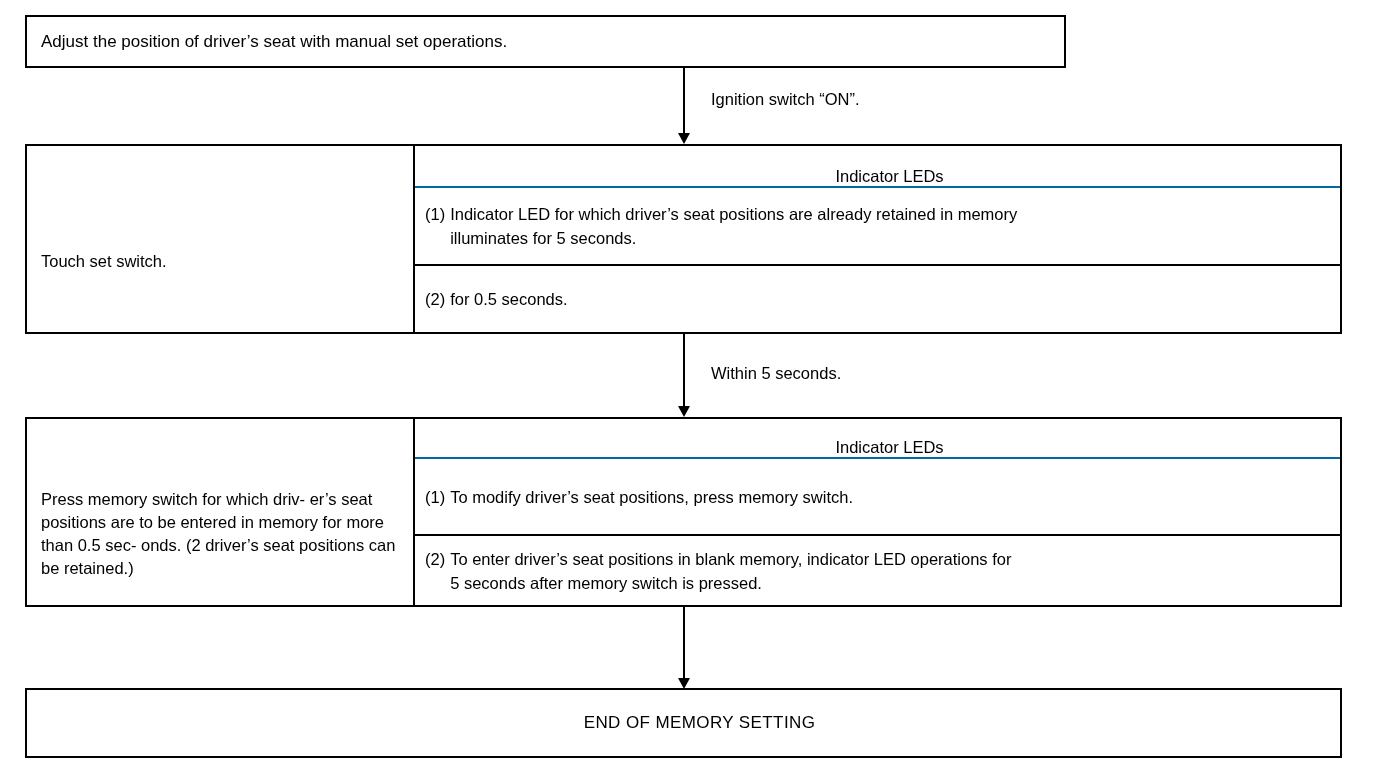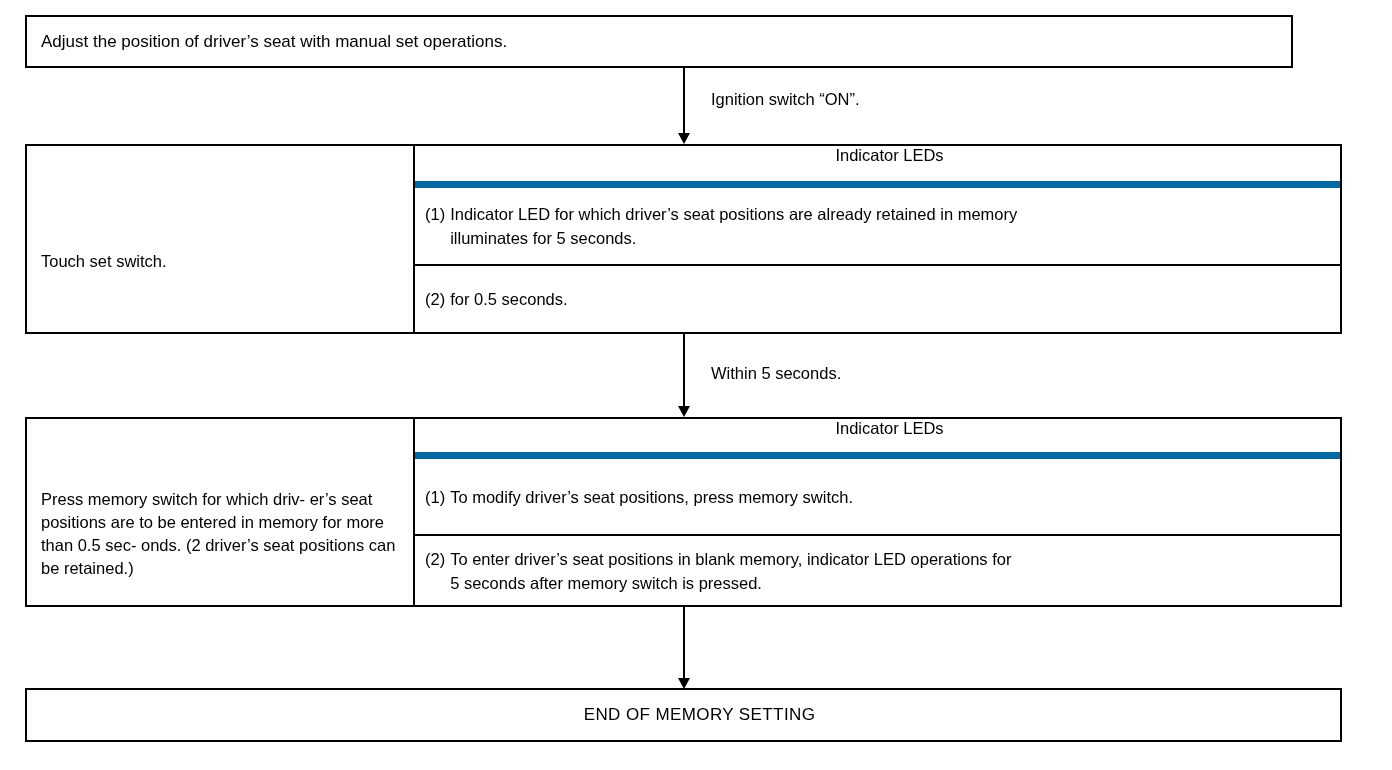--- a/index.html
+++ b/index.html
@@ -74,23 +74,23 @@
 
   .split-right {
     box-sizing: border-box;
     flex: 1 1 auto;
     display: flex;
     flex-direction: column;
   }
 
   .led-header {
     box-sizing: border-box;
-    border-bottom: 7px solid #0369a1;
-    display: flex;
-    align-items: flex-start;
+    border-bottom: 2px solid #0369a1;
+    display: flex;
+    align-items: flex-end;
     justify-content: center;
     font-size: 16.5px;
     flex: 0 0 auto;
     padding-left: 24px;
   }
 
   .led-item {
     box-sizing: border-box;
     display: flex;
     align-items: center;
@@ -149,21 +149,21 @@
     position: absolute;
     font-size: 16.5px;
     white-space: nowrap;
   }
 </style>
 </head>
 <body>
 
 <div class="canvas">
 
-  <div class="box simple-box" style="left:25px; top:15px; width:1268px; height:53px;">
+  <div class="box simple-box" style="left:25px; top:15px; width:1041px; height:53px;">
     <span class="text">Adjust the position of driver’s seat with manual set operations.</span>
   </div>
 
   <div class="connector" style="left:683px; top:68px; width:2px; height:76px;">
     <div class="conn-line" style="height:66px;"></div>
     <div class="conn-head" style="top:65px;"></div>
     <div class="conn-label" style="left:28px; top:22px;">Ignition switch “ON”.</div>
   </div>
 
   <div class="box split-box" style="left:25px; top:144px; width:1317px; height:190px;">
@@ -240,17 +240,17 @@
         </div>
       </div>
     </div>
   </div>
 
   <div class="connector" style="left:683px; top:607px; width:2px; height:81px;">
     <div class="conn-line" style="height:72px;"></div>
     <div class="conn-head" style="top:71px;"></div>
   </div>
 
-  <div class="box simple-box centered" style="left:25px; top:688px; width:1317px; height:54px;padding-left:32px;">
+  <div class="box simple-box centered" style="left:25px; top:688px; width:1317px; height:70px;padding-left:32px;">
     <span class="text">END OF MEMORY SETTING</span>
   </div>
 
 </div>
 
 </body></html>

